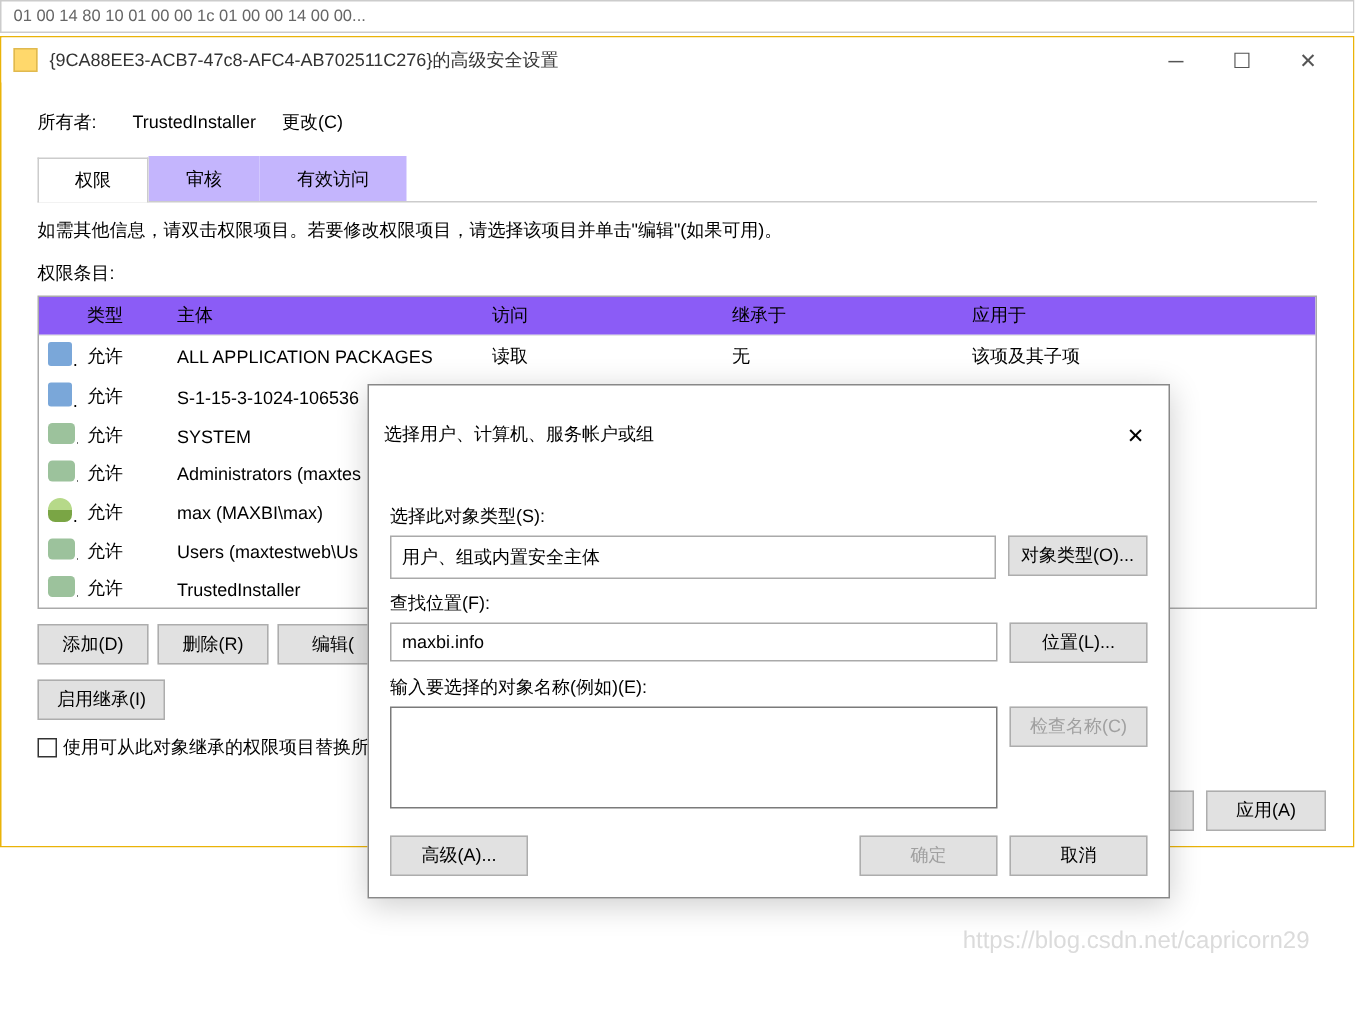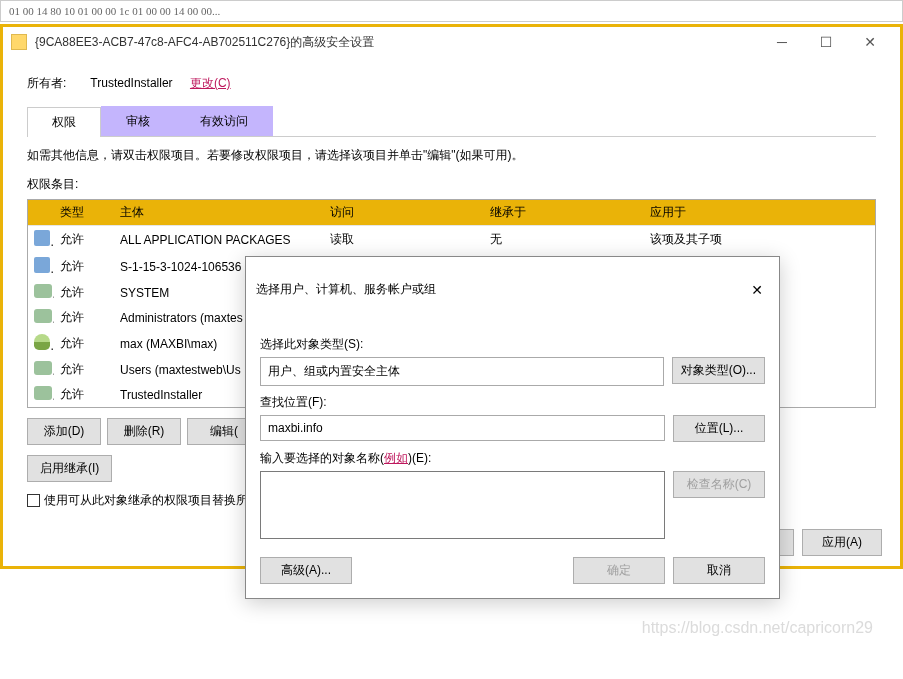--- a/index.html
+++ b/index.html
@@ -1,35 +1,35 @@
 <!DOCTYPE html>
 <html><head>
 <meta charset="utf-8">
 <style>
 * { box-sizing: border-box; margin: 0; padding: 0; }
 body { font-family: "Microsoft YaHei", "Segoe UI", sans-serif; font-size: 12px; background: #fff; color: #000; }
-.outer-strip { border: 1px solid #ccc; padding: 4px 8px; color: #666; font-family: Liberation Serif, serif; font-size: 11px; }
-.window { border: 3px solid #eab308; margin-top: 2px; background: #fff; }
+.outer-strip { border: 1px solid #ccc; padding: 4px 8px; color: #666; font-family: Liberation Sans, sans-serif; font-size: 11px; }
+.window { border: 1px solid #eab308; margin-top: 2px; background: #fff; }
 .titlebar { display: flex; align-items: center; height: 30px; padding: 0 8px; background: #fff; }
 .titlebar-icon { width: 16px; height: 16px; background: #ffd86b; border: 1px solid #e0b94f; display: inline-block; margin-right: 8px; }
 .titlebar-text { flex: 1; color: #333; font-size: 12px; }
 .win-controls { display: flex; }
 .win-btn { width: 44px; height: 30px; display: flex; align-items: center; justify-content: center; color: #555; font-size: 14px; cursor: default; }
 .content { padding: 18px 24px 10px 24px; }
 .owner-row { margin-bottom: 14px; font-size: 12px; }
 .owner-row .lbl { display: inline-block; width: 60px; }
 .owner-row .val { display: inline-block; margin-right: 14px; }
-.link { color: #be185d; text-decoration: underline; cursor: pointer; }
+.link { color: #000000; cursor: pointer; }
 .tabs { display: flex; border-bottom: 1px solid #ccc; margin-bottom: 10px; }
 .tab { padding: 6px 24px; border: 1px solid transparent; border-bottom: none; background: #c4b5fd; cursor: default; font-size: 12px; }
 .tab.active { border-color: #ccc; background: #fff; position: relative; top: 1px; }
 .help-text { margin-bottom: 12px; font-size: 12px; }
 .sub-label { margin-bottom: 6px; font-size: 12px; }
 .table-wrap { border: 1px solid #aaa; overflow: hidden; }
-.table-header { display: flex; background: #eab308; border-bottom: 1px solid #e6e6e6; }
+.table-header { display: flex; background: #8b5cf6; border-bottom: 1px solid #e6e6e6; }
 .th, .td { padding: 4px 6px; font-size: 12px; overflow: hidden; white-space: nowrap; text-overflow: ellipsis; }
 .col-icon { width: 26px; flex: none; }
 .col-type { width: 60px; flex: none; }
 .col-principal { width: 210px; flex: none; }
 .col-access { width: 160px; flex: none; }
 .col-inherit { width: 160px; flex: none; }
 .col-apply { flex: 1; }
 .table-row { display: flex; align-items: center; }
 .icon-sec { width: 16px; height: 16px; display: inline-block; background: #7aa7d9; border-radius: 2px; position: relative; }
 .icon-usr { width: 16px; height: 16px; display: inline-block; background: linear-gradient(#b6d989 50%, #7aa545 50%); border-radius: 50% 50% 30% 30%; }

